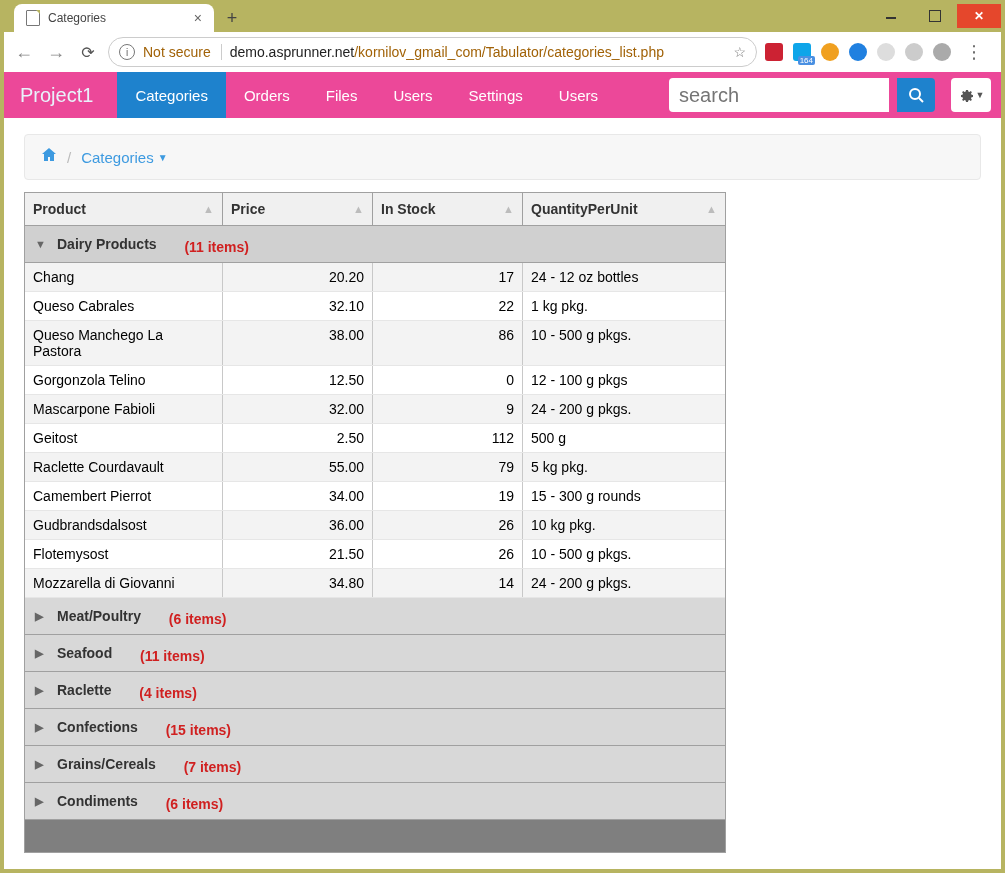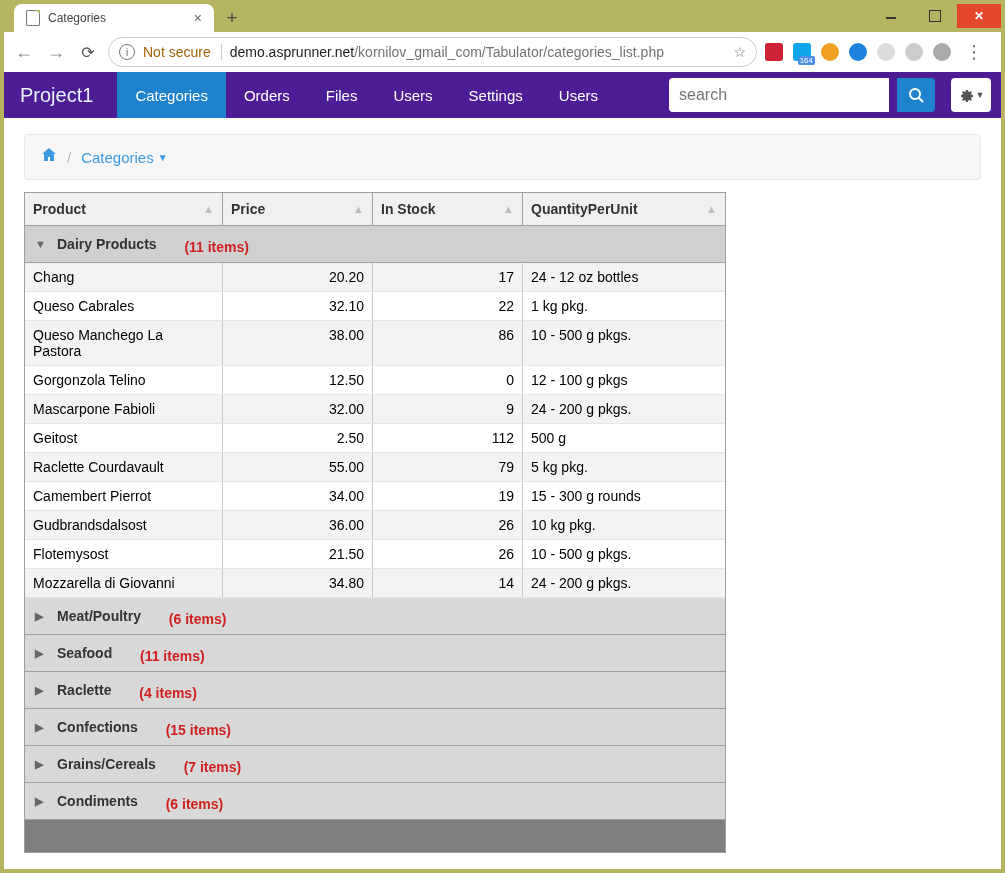--- a/index.html
+++ b/index.html
@@ -21,37 +21,37 @@
   .win-btn.max::after { content:""; width:10px; height:10px; border:1px solid #333;}
   .win-btn.close::after { content:"✕"; font-size: 12px; font-weight: bold;}
   
   .chrome-bar { background: #fff; height: 40px; display:flex; align-items:center; padding: 0 8px; gap: 8px; }
   .nav-arrow { color: #888; font-size: 18px; width: 24px; text-align:center; }
   .reload-ic { color:#555; font-size: 16px; width:24px; text-align:center;}
   .omnibox { flex:1; display:flex; align-items:center; height: 30px; border:1px solid #ccc; border-radius: 16px; padding: 0 10px; gap:8px; font-size: 14px; color:#555; overflow:hidden;}
   .omnibox .info-ic { width:16px;height:16px; border:1px solid #777; border-radius:50%; display:inline-flex; align-items:center; justify-content:center; font-size:10px; color:#666;}
   .omnibox .secure { color:#a16207; border-right:1px solid #ccc; padding-right:10px;}
   .omnibox .domain { color:#222; }
-  .omnibox .path { color:#737373; }
+  .omnibox .path { color:#a16207; }
   .omnibox .star { margin-left:auto; color:#777;}
   .ext-icons { display:flex; gap:10px; align-items:center; padding-right:6px;}
   .ext-ic { width:18px; height:18px; border-radius:3px; }
   .ext-dots { font-size:18px; color:#666; padding:0 4px;}
   
   
   .page { background:#fff; height: calc(100% - 68px); overflow:auto;}
   
   
-  .app-nav { background:#4c1d95; color:#fff; display:flex; align-items:stretch; height:46px; padding-left:16px; }
+  .app-nav { background:#ec4899; color:#fff; display:flex; align-items:stretch; height:46px; padding-left:16px; }
   .brand { font-size:20px; font-weight:400; display:flex; align-items:center; padding-right:24px; color:#e8f2fb;}
   .nav-item { display:flex; align-items:center; padding:0 18px; color:#fff; font-size:15px; }
   .nav-item.active { background:#1e82cd;}
   .nav-spacer { flex:1; }
   .search-wrap { display:flex; align-items:center; padding:6px 10px; gap:8px;}
-  .search-input { width:220px; height:34px; border:none; border-radius:4px 0 0 4px; padding:0 10px; font-size:16px; outline:none;}
+  .search-input { width:220px; height:34px; border:none; border-radius:4px 0 0 4px; padding:0 10px; font-size:20px; outline:none;}
   .search-btn { width:38px; height:34px; border:none; background:#1e82cd; border-radius:0 4px 4px 0; color:#fff; font-size:15px; display:flex; align-items:center; justify-content:center;}
   .gear-btn { width:40px; height:34px; background:#fff; border-radius:4px; margin-left:8px; display:flex; align-items:center; justify-content:center; color:#555; font-size:12px; gap:2px;}
   
   
   .crumb-box { margin:16px 20px 12px 20px; background:#f7f7f7; border:1px solid #e8e8e8; border-radius:4px; padding:12px 16px; display:flex; align-items:center; gap:10px; font-size:15px; color:#3d9ae0;}
   .crumb-home { color:#3d9ae0; font-size:16px;}
   .crumb-sep { color:#bbb;}
   .crumb-item { color:#3d9ae0; display:inline-flex; align-items:center; gap:4px;}
   .crumb-caret { font-size:10px;}
   

